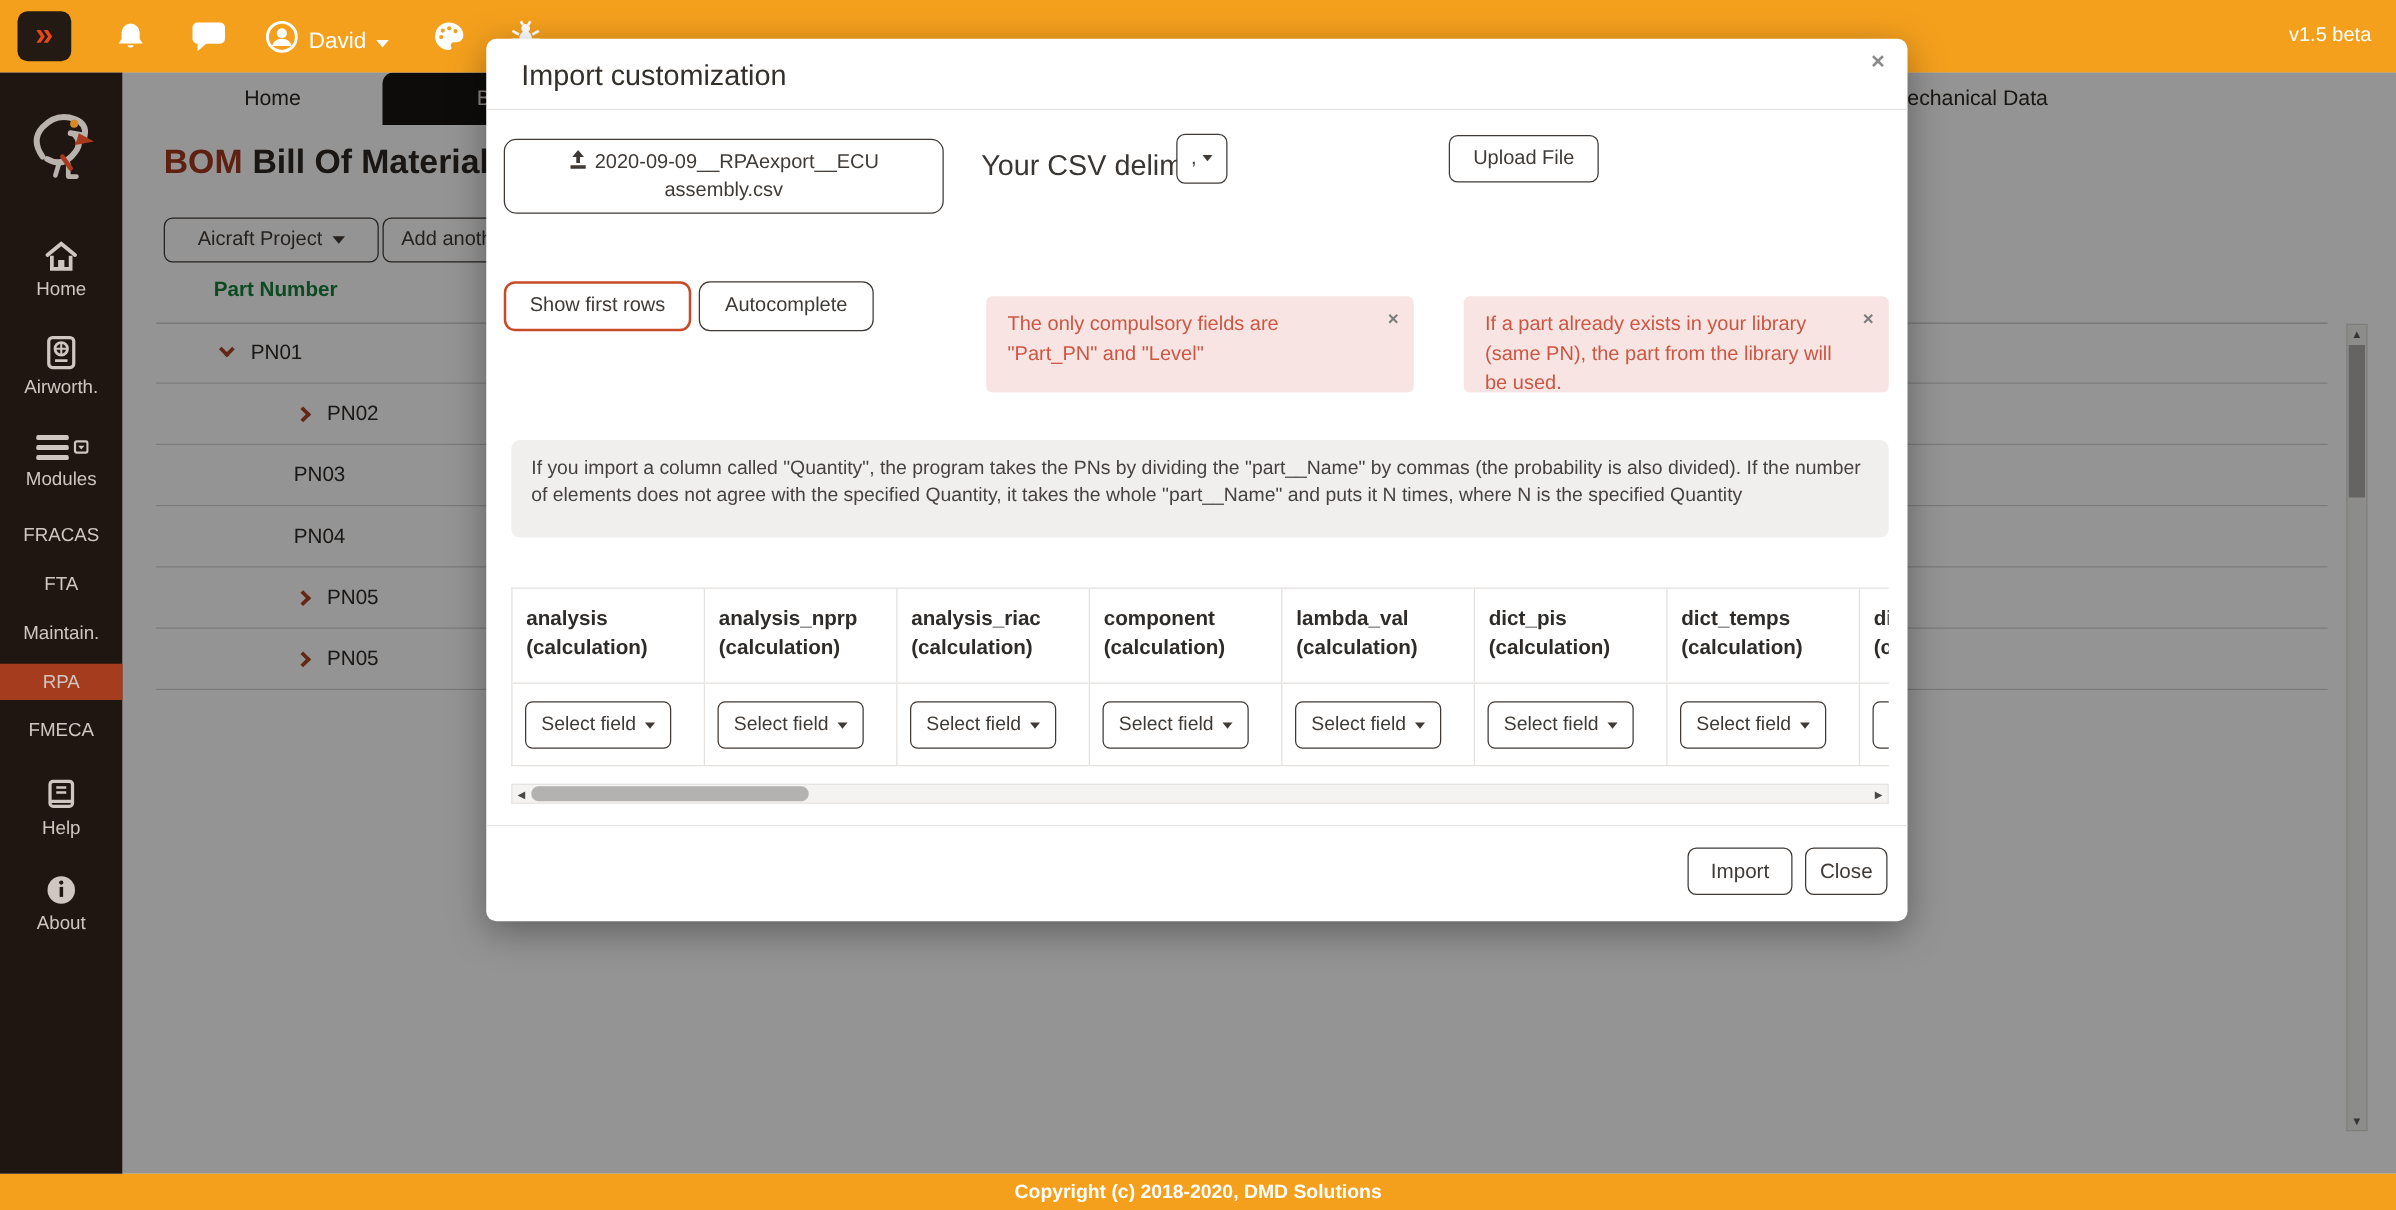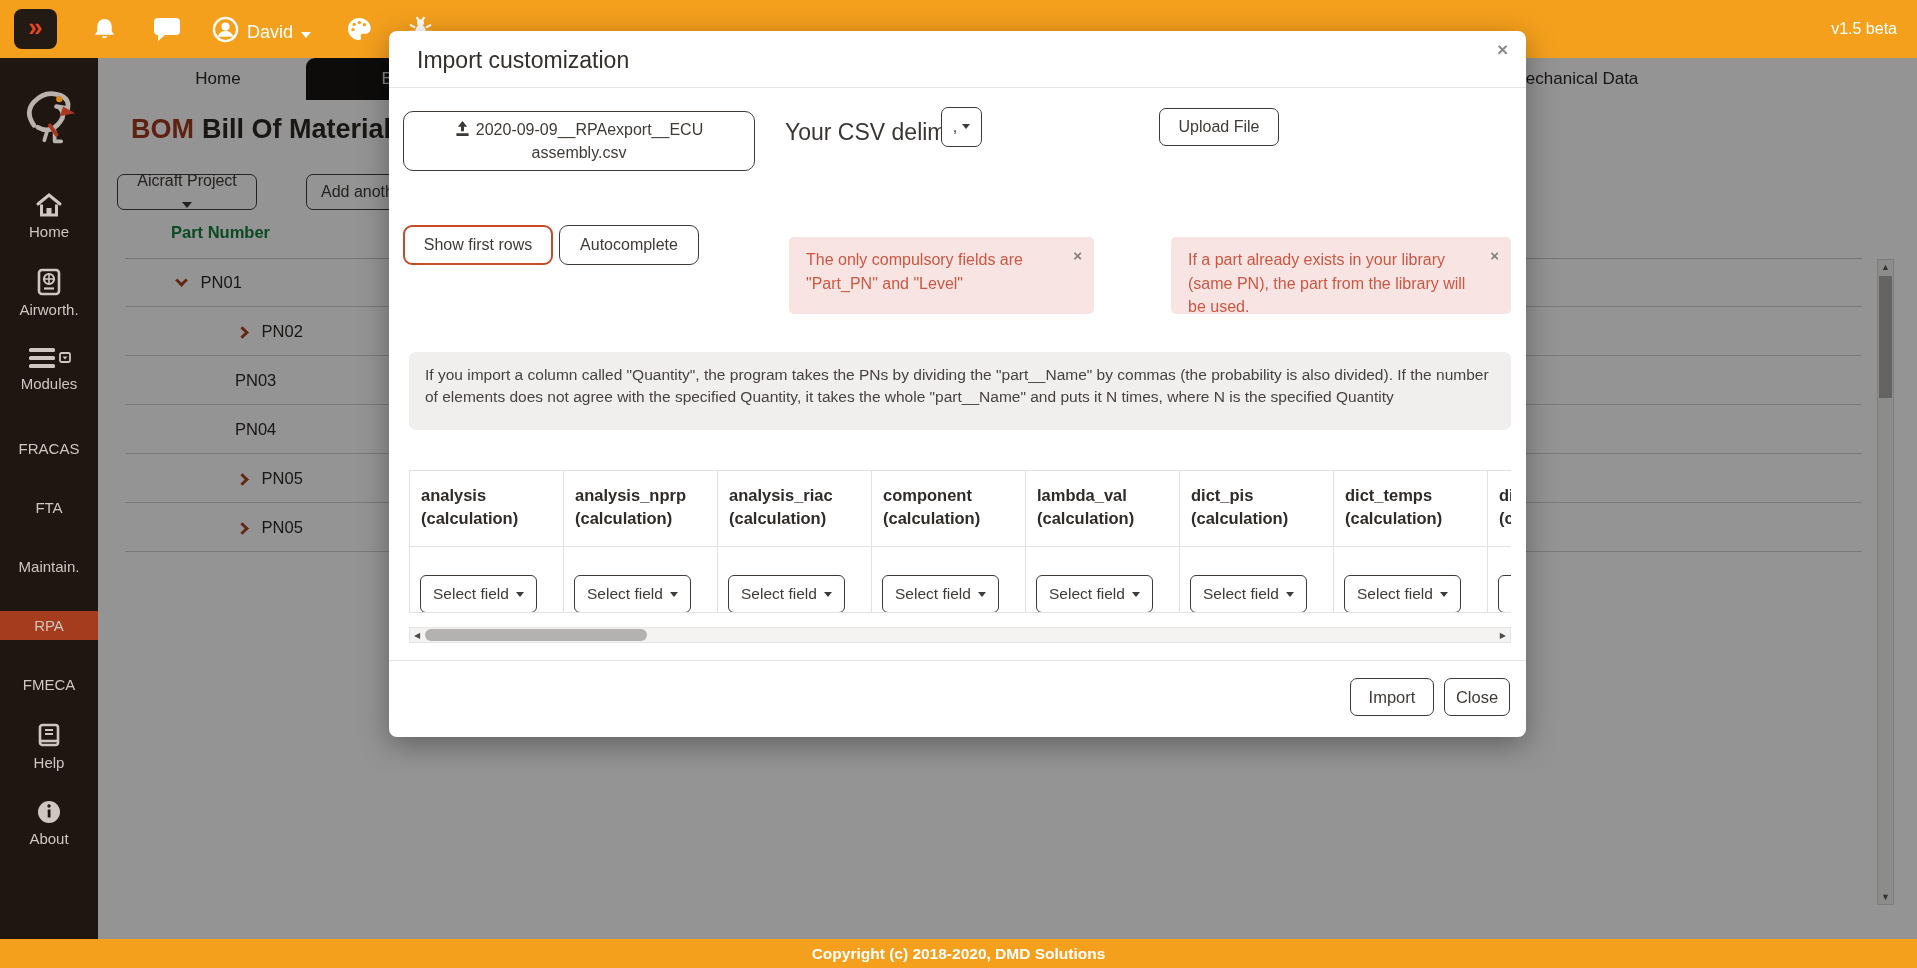--- a/index.html
+++ b/index.html
@@ -19,21 +19,21 @@
            border-top:6px solid currentColor; margin-top:6px; }
   .tb-version { margin-left:auto; margin-right:20px; color:#fff; font-size:16px; }
 
   
   #sidebar { position:absolute; left:0; top:58px; width:98px; height:881px;
              background:#201611; z-index:30; display:flex; flex-direction:column;
              align-items:center; color:#cfc6c1; font-size:15px; }
   #logo { margin:26px 0 40px 0; }
   .sb-item { display:flex; flex-direction:column; align-items:center; gap:5px;
              margin-bottom:16px; width:100%; padding:6px 0; cursor:pointer; }
-  .sb-item.textonly { margin-bottom:10px;margin-top:20px; }
+  .sb-item.textonly { margin-bottom:10px; }
   .sb-item.active { background:#A63C1E; }
 
   
   #content { position:absolute; left:98px; top:58px; width:1819px; height:881px;
              background:#fff; z-index:1; overflow:hidden; }
   #overlay { position:absolute; left:98px; top:58px; width:1819px; height:881px;
              background:rgba(0,0,0,0.42); z-index:20; }
   .tab { position:absolute; top:0; height:42px; line-height:42px; text-align:center;
          font-size:17px; color:#2b2723; cursor:pointer; }
   .tab.active { background:#171513; color:#e9e5e2; border-radius:9px 9px 0 0; }
@@ -76,31 +76,31 @@
   #m-delim-label { position:absolute; left:396px; top:88px; font-size:23px; color:#3a3633; }
   #m-delim { position:absolute; left:552px; top:76px; width:41px; height:40px; gap:5px; }
   #m-upload { position:absolute; left:770px; top:77px; width:120px; height:38px; }
   #m-showrows { position:absolute; left:14px; top:194px; width:150px; height:40px;
                 border:2px solid #C74B28; border-radius:9px; }
   #m-autocomplete { position:absolute; left:170px; top:194px; width:140px; height:40px; border-radius:9px; }
   .alert { position:absolute; top:206px; height:77px; background:#F8E5E3; border-radius:5px;
            color:#CC5642; font-size:16px; line-height:1.48; padding:11px 34px 11px 17px; }
   .alert .x { position:absolute; right:12px; top:8px; color:#7d7d7d; font-size:15px;
               font-weight:bold; cursor:pointer; }
-  #m-alert1 { left:400px; width:305px; }
+  #m-alert1 { left:400px; width:342px; }
   #m-alert2 { left:782px; width:340px; }
   #m-info { position:absolute; left:20px; top:321px; width:1102px; height:78px; background:#F1EFED;
             border-radius:7px; color:#474240; font-size:15.5px; line-height:1.45; padding:12px 16px; }
   #m-table { position:absolute; left:20px; top:439px; width:1102px; height:143px; overflow:hidden;
              border-top:1px solid #e4e1df; border-bottom:1px solid #e4e1df; border-left:1px solid #e4e1df; }
   #m-cols { display:flex; height:76px; border-bottom:1px solid #e4e1df; width:1240px; }
   #m-sels { display:flex; height:66px; width:1240px; }
   .mcol { width:154px; flex:0 0 154px; border-right:1px solid #e4e1df; padding:13px 6px 0 11px;
           font-size:16.5px; font-weight:bold; color:#2f2b28; line-height:1.4; white-space:nowrap; }
-  .msel { width:154px; flex:0 0 154px; border-right:1px solid #e4e1df; display:flex; align-items:flex-end; }
+  .msel { width:154px; flex:0 0 154px; border-right:1px solid #e4e1df; display:flex; align-items:center; }
   .sel-btn { margin-left:10px; height:38px; padding:0 12px; border-radius:6px; gap:7px;
              font-size:15.5px; white-space:nowrap; }
   .sel-btn .caret { border-top-width:5px; border-left-width:4px; border-right-width:4px; margin-top:5px; }
   #m-hscroll { position:absolute; left:20px; top:596px; width:1102px; height:16px; background:#f4f3f2;
                border:1px solid #e6e4e2; }
   #m-hscroll .arr { position:absolute; top:1px; color:#4a4a4a; font-size:8px; line-height:14px; }
   #m-hscroll .thumb { position:absolute; left:15px; top:1px; width:222px; height:12px;
                       background:#b4b2b0; border-radius:6px; }
   #m-fline { position:absolute; left:0; top:629px; width:100%; border-top:1px solid #e7e5e3; }
   #m-import { position:absolute; left:961px; top:647px; width:84px; height:38px; font-size:16.5px; }
@@ -233,21 +233,21 @@
 
 <div id="content">
   <div class="tab" style="left:60px;width:120px;">Home</div>
   <div class="tab active" style="left:208px;width:270px;">Bill Of Materials</div>
   <div class="tab" style="left:1352px;width:250px;">Mechanical Data</div>
 
   <div id="pg-heading">
     <span class="acr">BOM</span><span>Bill Of Materials</span>
   </div>
 
-  <div class="pg-btn" style="left:19px;width:140px;flex-direction:column;">
+  <div class="pg-btn" style="left:33px;width:172px;">
     <span>Aicraft Project</span>
     <i class="caret" style="margin-top:4px;"></i>
   </div>
   <div class="pg-btn" style="left:208px;width:200px;justify-content:flex-start;">
     <span>Add anoth</span>
   </div>
 
   <div id="pg-colhead">Part Number</div>
   <div class="hline" style="top:200px;"></div>
 

